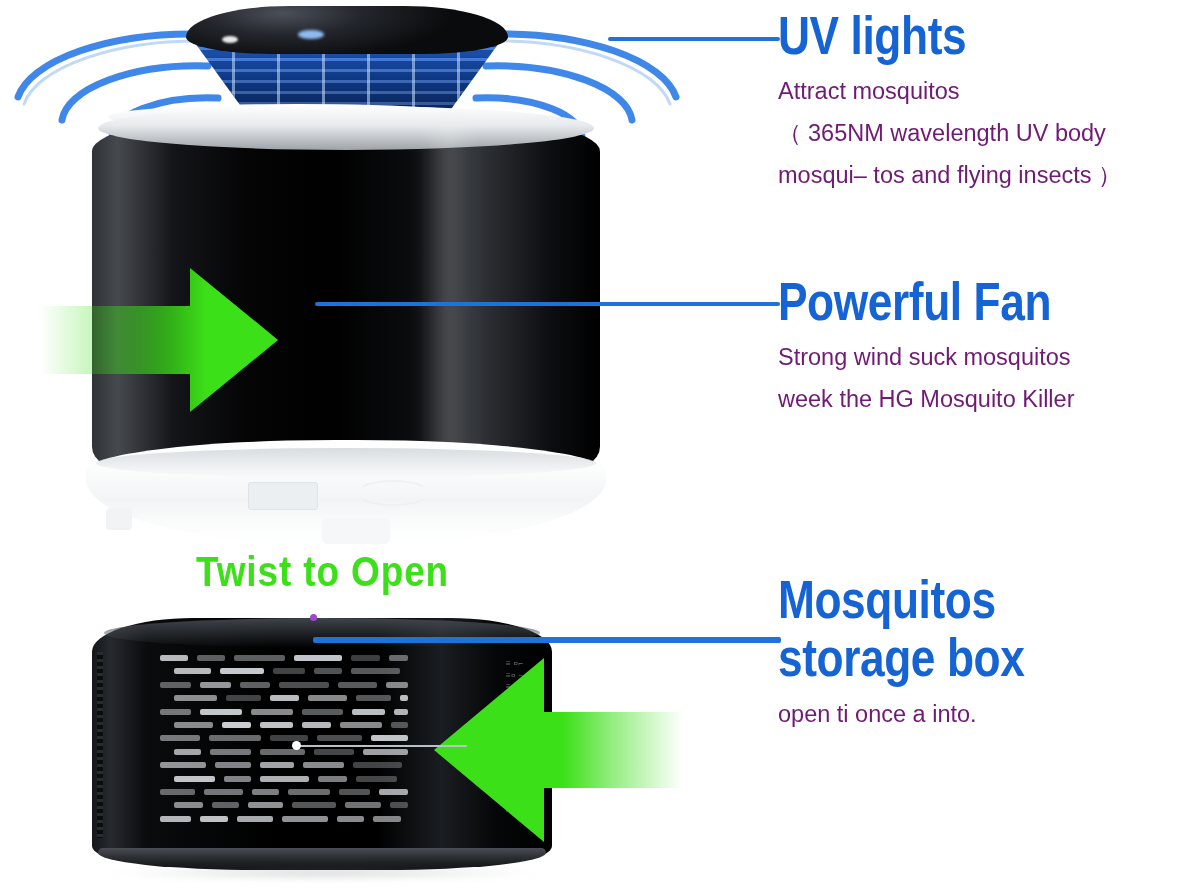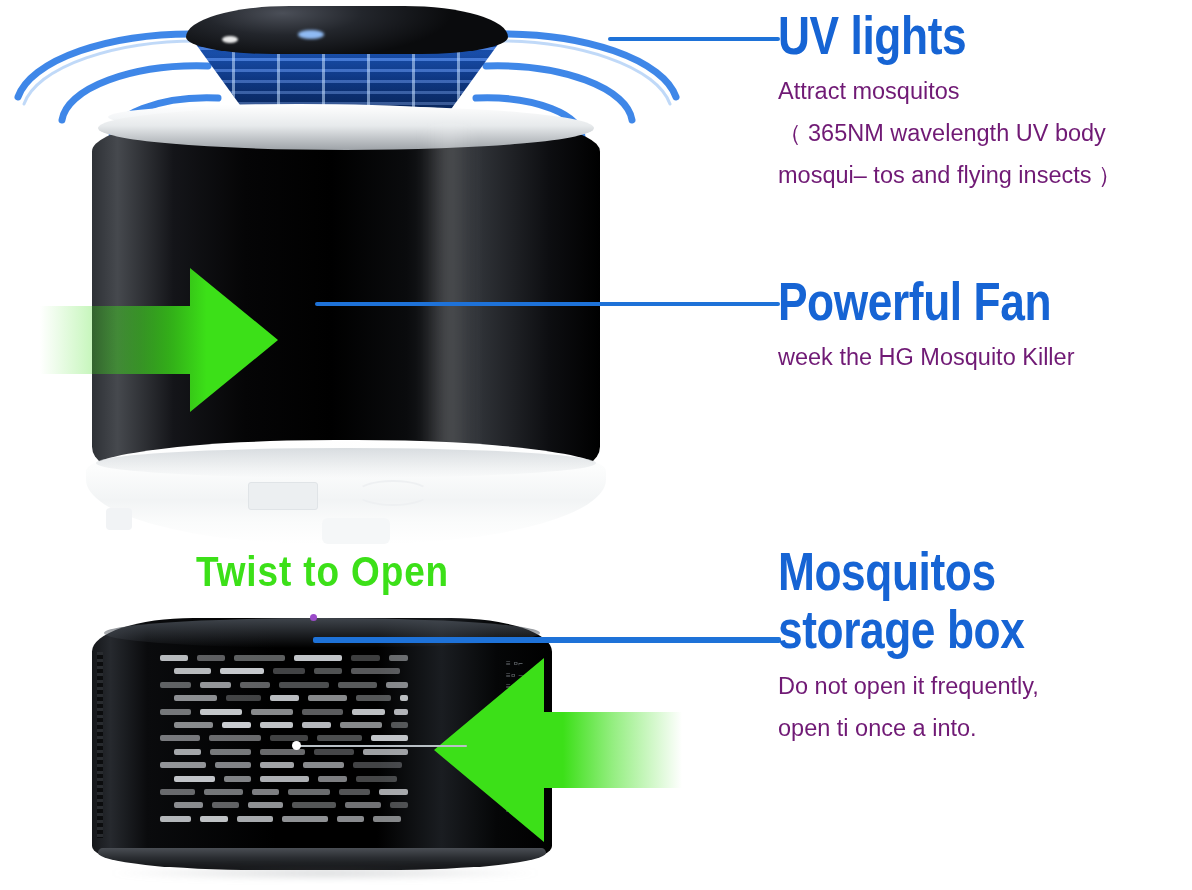--- a/index.html
+++ b/index.html
@@ -44,21 +44,21 @@
   .callout-body div { white-space: nowrap; }
 
   #callout-uv        { top: 8px; }
   #callout-uv .callout-title { font-size: 54px; }
   #callout-uv .callout-body  { margin-top: 9px; }
 
   #callout-fan       { top: 274px; }
   #callout-fan .callout-title { font-size: 54px; }
   #callout-fan .callout-body  { margin-top: 9px; }
 
-  #callout-box       { top: 544px; }
+  #callout-box       { top: 572px; }
   #callout-box .callout-title { font-size: 54px; }
   #callout-box .callout-title + .callout-title { margin-top: 4px; }
   #callout-box .callout-body  { margin-top: 10px; }
 
   
   .leader {
     position: absolute;
     background: #1e72d8;
     border-radius: 2px;
   }
@@ -547,26 +547,26 @@
     <div class="callout-body">
       <div>Attract mosquitos</div>
       <div>（ 365NM wavelength UV body</div>
       <div>mosqui– tos and flying insects ）</div>
     </div>
   </div>
 
   <div class="callout" id="callout-fan">
     <div class="callout-title">Powerful Fan</div>
     <div class="callout-body">
+      <div>Strong wind suck mosquitos</div>
       <div>week the HG Mosquito Killer</div>
     </div>
   </div>
 
   <div class="callout" id="callout-box">
     <div class="callout-title">Mosquitos</div>
     <div class="callout-title">storage box</div>
     <div class="callout-body">
-      <div>Do not open it frequently,</div>
       <div>open ti once a into.</div>
     </div>
   </div>
 
 </div>
 
 </body></html>

